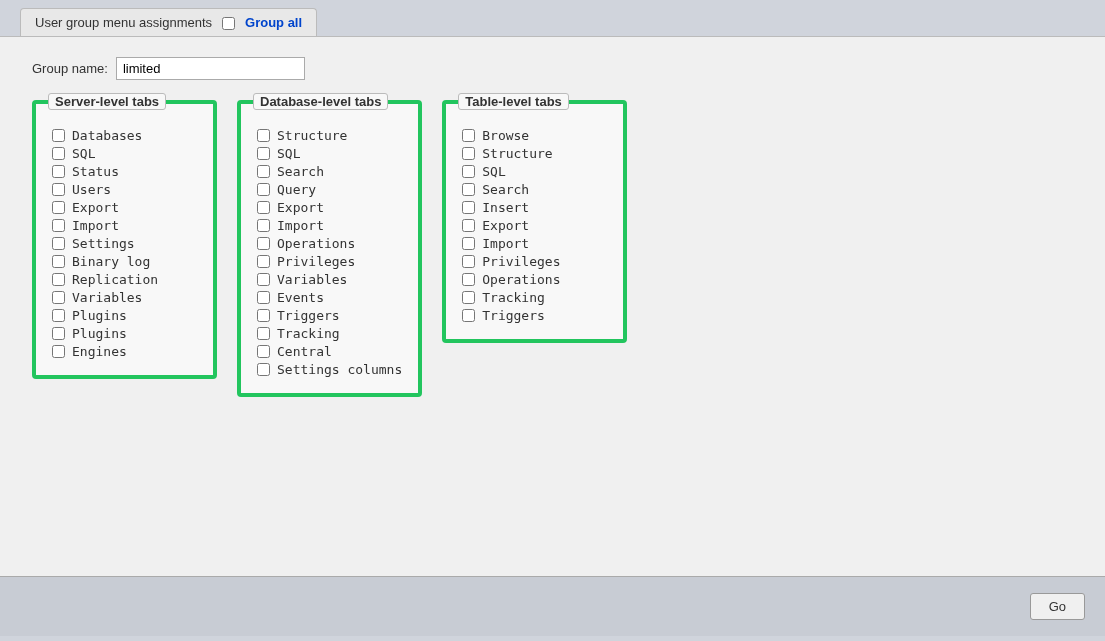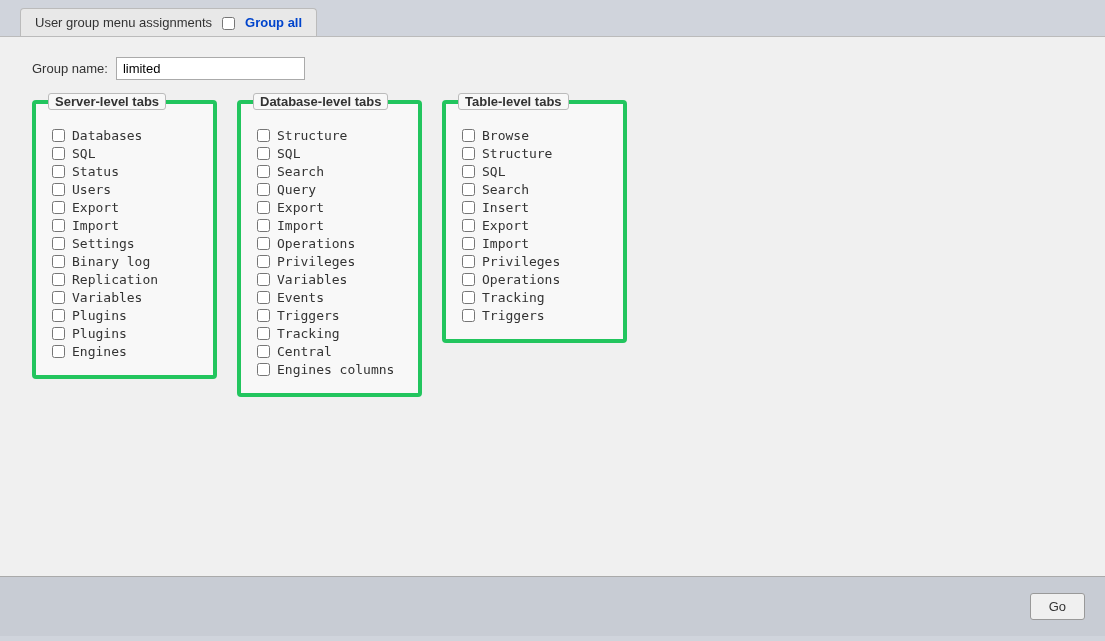--- a/index.html
+++ b/index.html
@@ -248,21 +248,21 @@
           <div class="tab-item">
             <input type="checkbox" style="">
             <span>Tracking</span>
           </div>
           <div class="tab-item">
             <input type="checkbox" style="">
             <span>Central</span>
           </div>
           <div class="tab-item">
             <input type="checkbox" style="">
-            <span>Engines columns</span>
+            <span>Settings columns</span>
           </div>
         </div>
     </div>
 
     <div class="tab-group">
       <div class="tab-group-title">Table-level tabs</div>
       <div class="tab-group-items" id="table-items">
           <div class="tab-item">
             <input type="checkbox" style="">
             <span>Browse</span>

